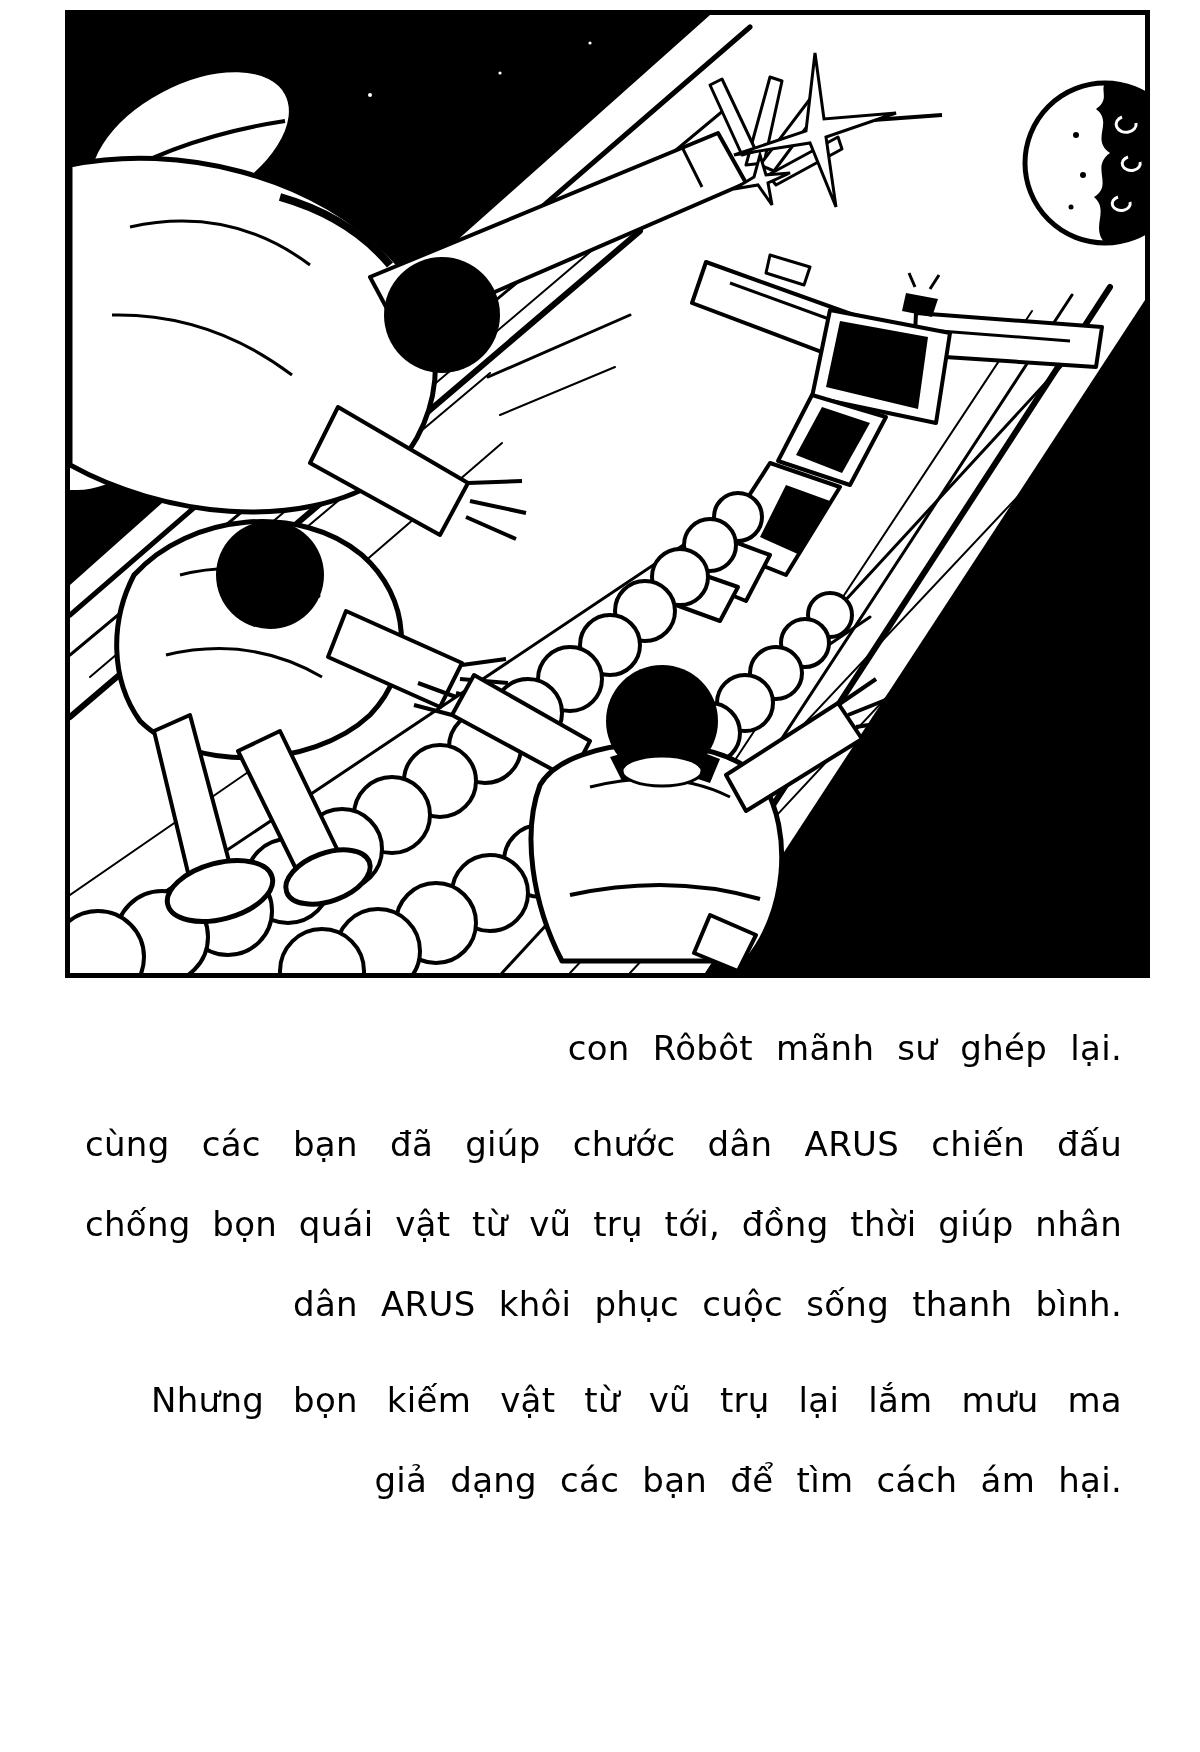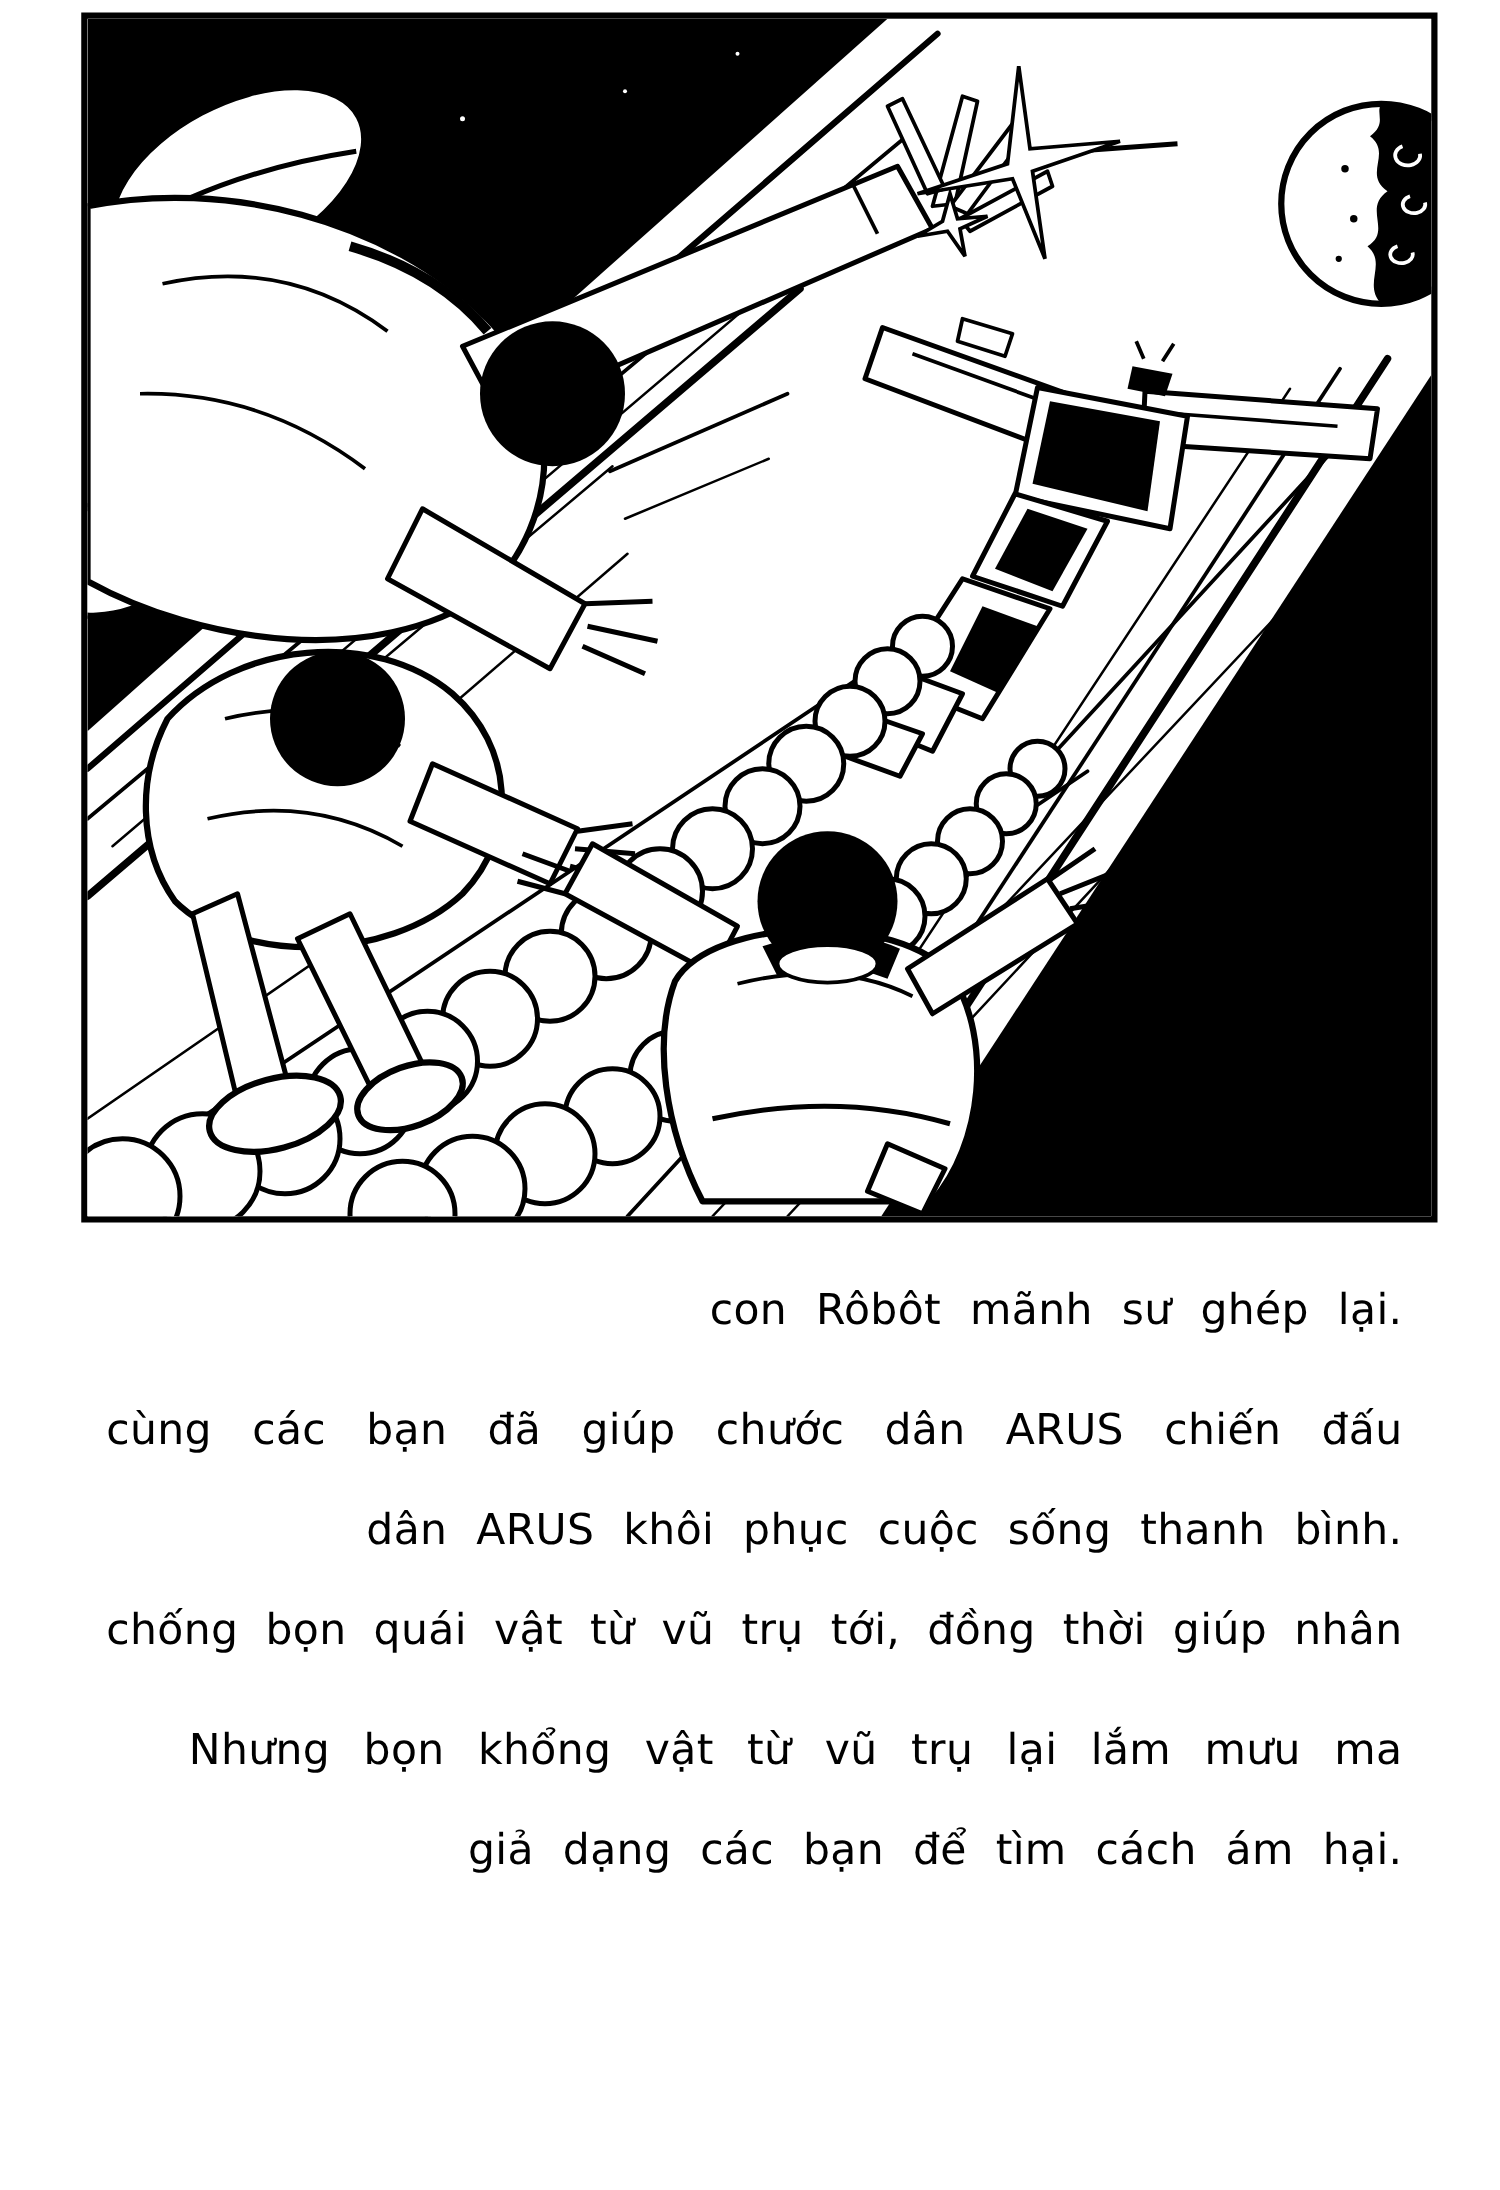--- a/index.html
+++ b/index.html
@@ -205,22 +205,22 @@
       </g>
     </svg>
   </div>
 
   <div class="story">
       <div class="para">
         <div class="line endline">con Rôbôt mãnh sư ghép lại.</div>
       </div>
       <div class="para">
         <div class="line just">cùng các bạn đã giúp chước dân ARUS chiến đấu</div>
+        <div class="line just">chống bọn quái vật từ vũ trụ tới, đồng thời giúp nhân</div>
         <div class="line endline">dân ARUS khôi phục cuộc sống thanh bình.</div>
-        <div class="line just">chống bọn quái vật từ vũ trụ tới, đồng thời giúp nhân</div>
       </div>
       <div class="para">
-        <div class="line indent just">Nhưng bọn khổng vật từ vũ trụ lại lắm mưu ma</div>
+        <div class="line indent just">Nhưng bọn kiếm vật từ vũ trụ lại lắm mưu ma</div>
         <div class="line endline">giả dạng các bạn để tìm cách ám hại.</div>
       </div>
     </div>
 
 </div>
 
 </body></html>

